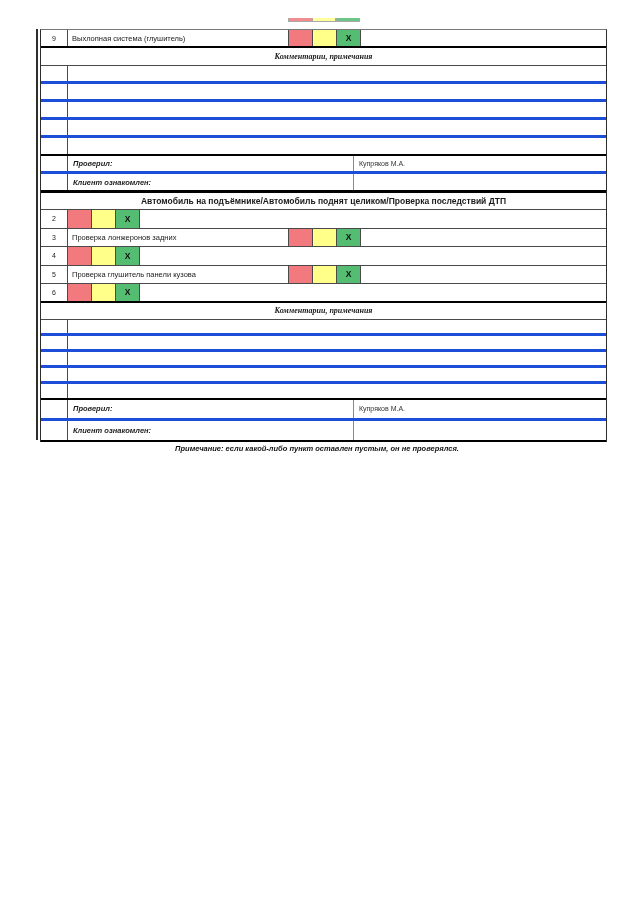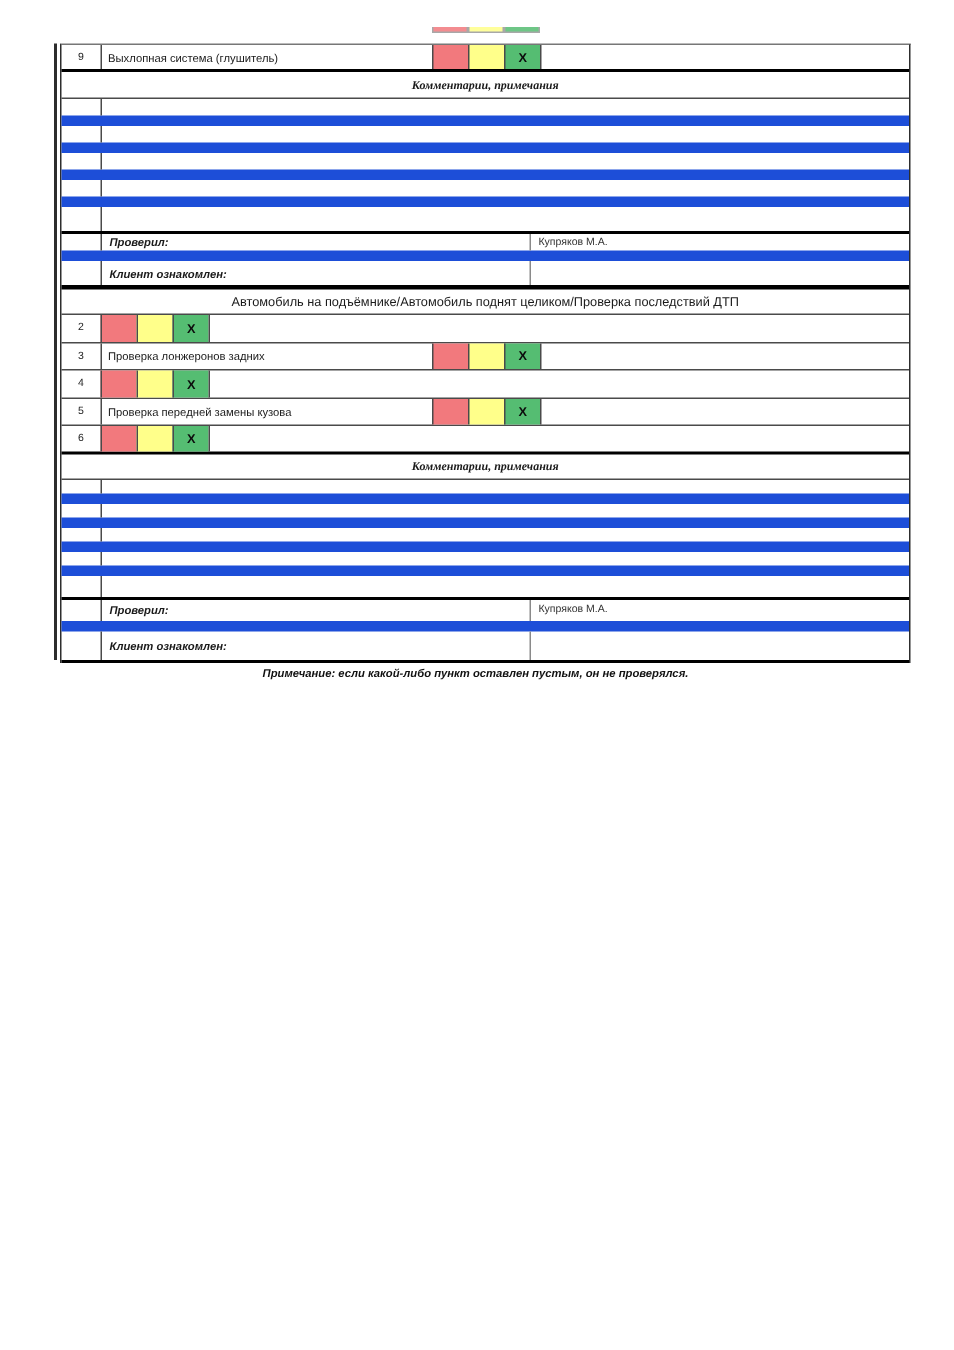--- a/index.html
+++ b/index.html
@@ -15,35 +15,35 @@
 
   
   .outer-line{position:absolute;left:36px;top:29px;height:411px;width:0;border-left:2px solid #2d2d2d;}
 
   .sheet{
     position:absolute;left:40px;top:29px;width:565px;
     border-left:1px solid #2d2d2d;border-right:1.5px solid #2d2d2d;border-top:1px solid #777;
     box-sizing:content-box;background:#fff;
   }
   .row{display:flex;align-items:center;box-sizing:border-box;border-bottom:1px solid #4a4a4a;}
-  .row.gray{border-bottom:7px solid #1d4ed8;align-items:flex-end;}
+  .row.gray{border-bottom:3px solid #1d4ed8;align-items:flex-end;}
   .row.thick{border-bottom:2px solid #000;}
   .h18{height:18px;} .h185{height:18.5px;} .h17{height:17px;} .h16{height:16px;} .h21{height:21px;}
 
   .cell{height:100%;box-sizing:border-box;display:flex;align-items:center;}
   .num{width:26px;justify-content:center;font-size:7px;color:#222;}
   .desc{width:221px;border-left:1px solid #4a4a4a;padding-left:4px;font-size:7.5px;}
   .stat{width:24px;border-left:1px solid #4a4a4a;justify-content:center;font-size:8.5px;font-weight:bold;color:#0c0c0c;}
   .rest{flex:1;border-left:1px solid #4a4a4a;}
   .wide{flex:1;border-left:1px solid #4a4a4a;}
   .sign-label{width:286px;border-left:1px solid #4a4a4a;padding-left:5px;font-size:7.5px;font-weight:bold;font-style:italic;}
   .sign-value{flex:1;border-left:1px solid #8a8a8a;padding-left:5px;font-size:7px;color:#333;}
 
   .hdr-row{justify-content:center;font-size:8px;font-weight:bold;font-style:italic;font-family:Liberation Serif, serif;}
-  .title-row{justify-content:center;font-size:8.5px;font-weight:normal;border-top:1px solid #000;}
+  .title-row{justify-content:center;font-size:8.5px;font-weight:bold;border-top:1px solid #000;}
 
   .footer-note{
     position:absolute;top:444px;left:0;width:570px;text-align:center;
     font-size:7.5px;font-weight:bold;font-style:italic;color:#111;padding-left:32px;
   }
 </style>
 </head>
 <body>
 
 <div class="page">
@@ -118,21 +118,21 @@
     </div>
     <div class="row h185">
       <div class="cell num">4</div>
       <div class="cell stat" style="background: rgb(242, 121, 125);"></div>
       <div class="cell stat" style="background: rgb(255, 255, 138);"></div>
       <div class="cell stat" style="background: rgb(85, 189, 114);">X</div>
       <div class="cell rest"></div>
     </div>
     <div class="row h185">
       <div class="cell num">5</div>
-      <div class="cell desc">Проверка передней замены кузова</div>
+      <div class="cell desc">Проверка глушитель панели кузова</div>
       <div class="cell stat" style="background: rgb(242, 121, 125);"></div>
       <div class="cell stat" style="background: rgb(255, 255, 138);"></div>
       <div class="cell stat" style="background: rgb(85, 189, 114);">X</div>
       <div class="cell rest"></div>
     </div>
     <div class="row h185 thick">
       <div class="cell num">6</div>
       <div class="cell stat" style="background: rgb(242, 121, 125);"></div>
       <div class="cell stat" style="background: rgb(255, 255, 138);"></div>
       <div class="cell stat" style="background: rgb(85, 189, 114);">X</div>

